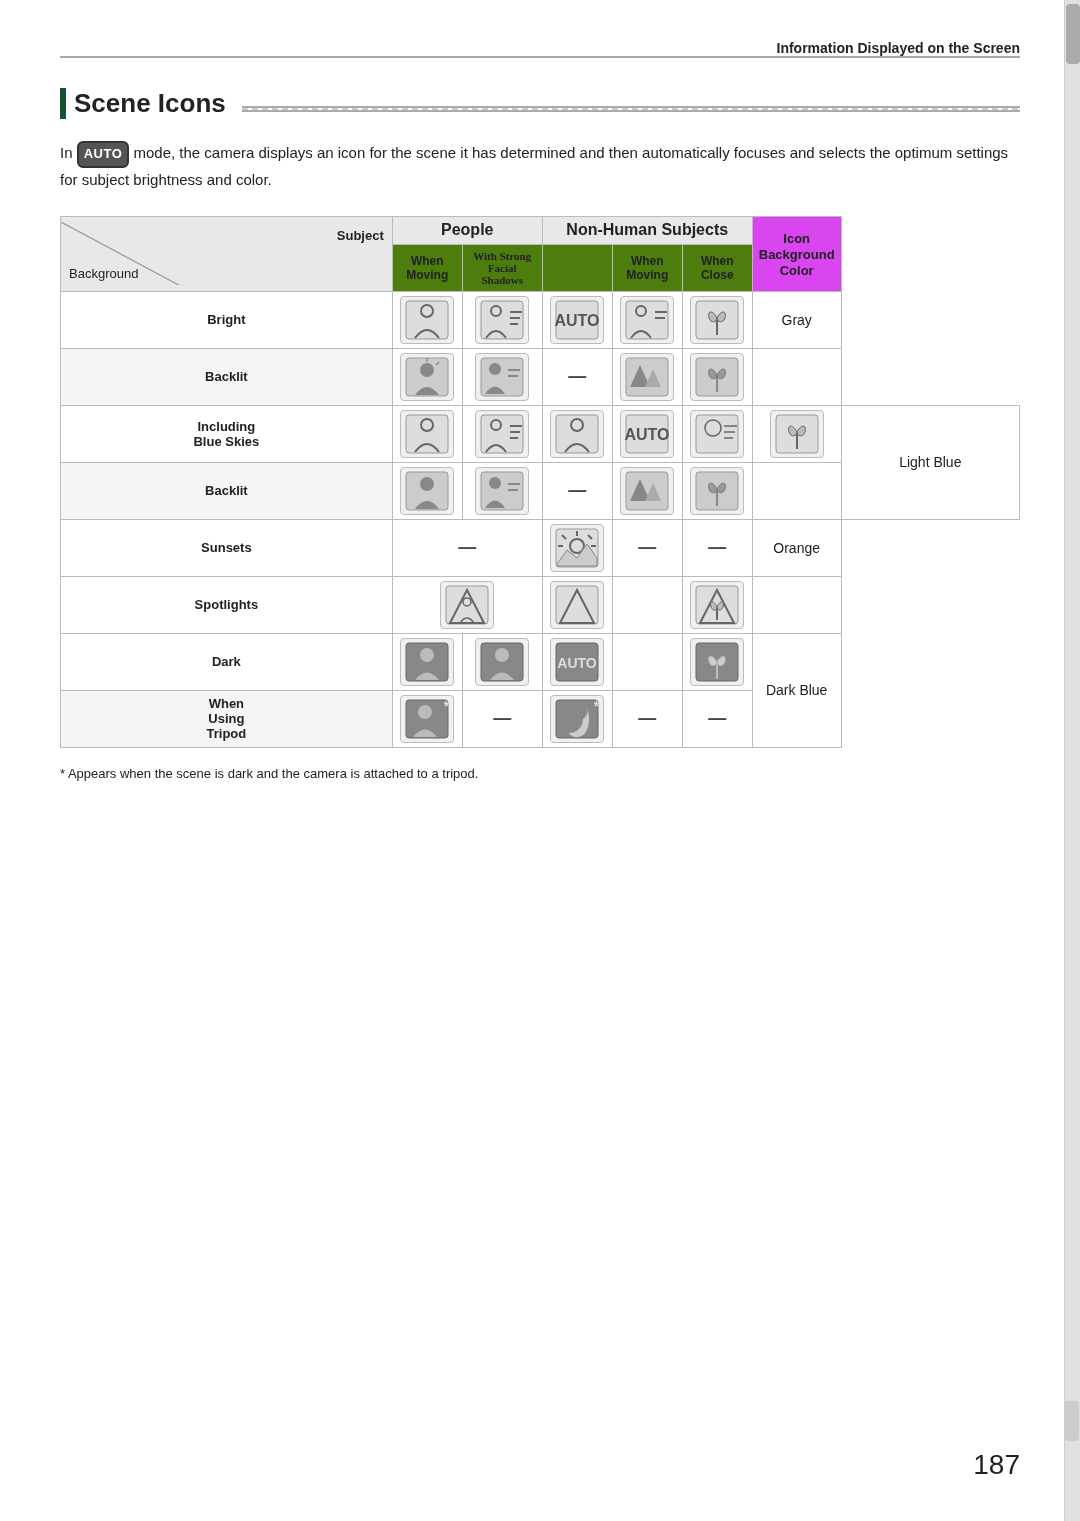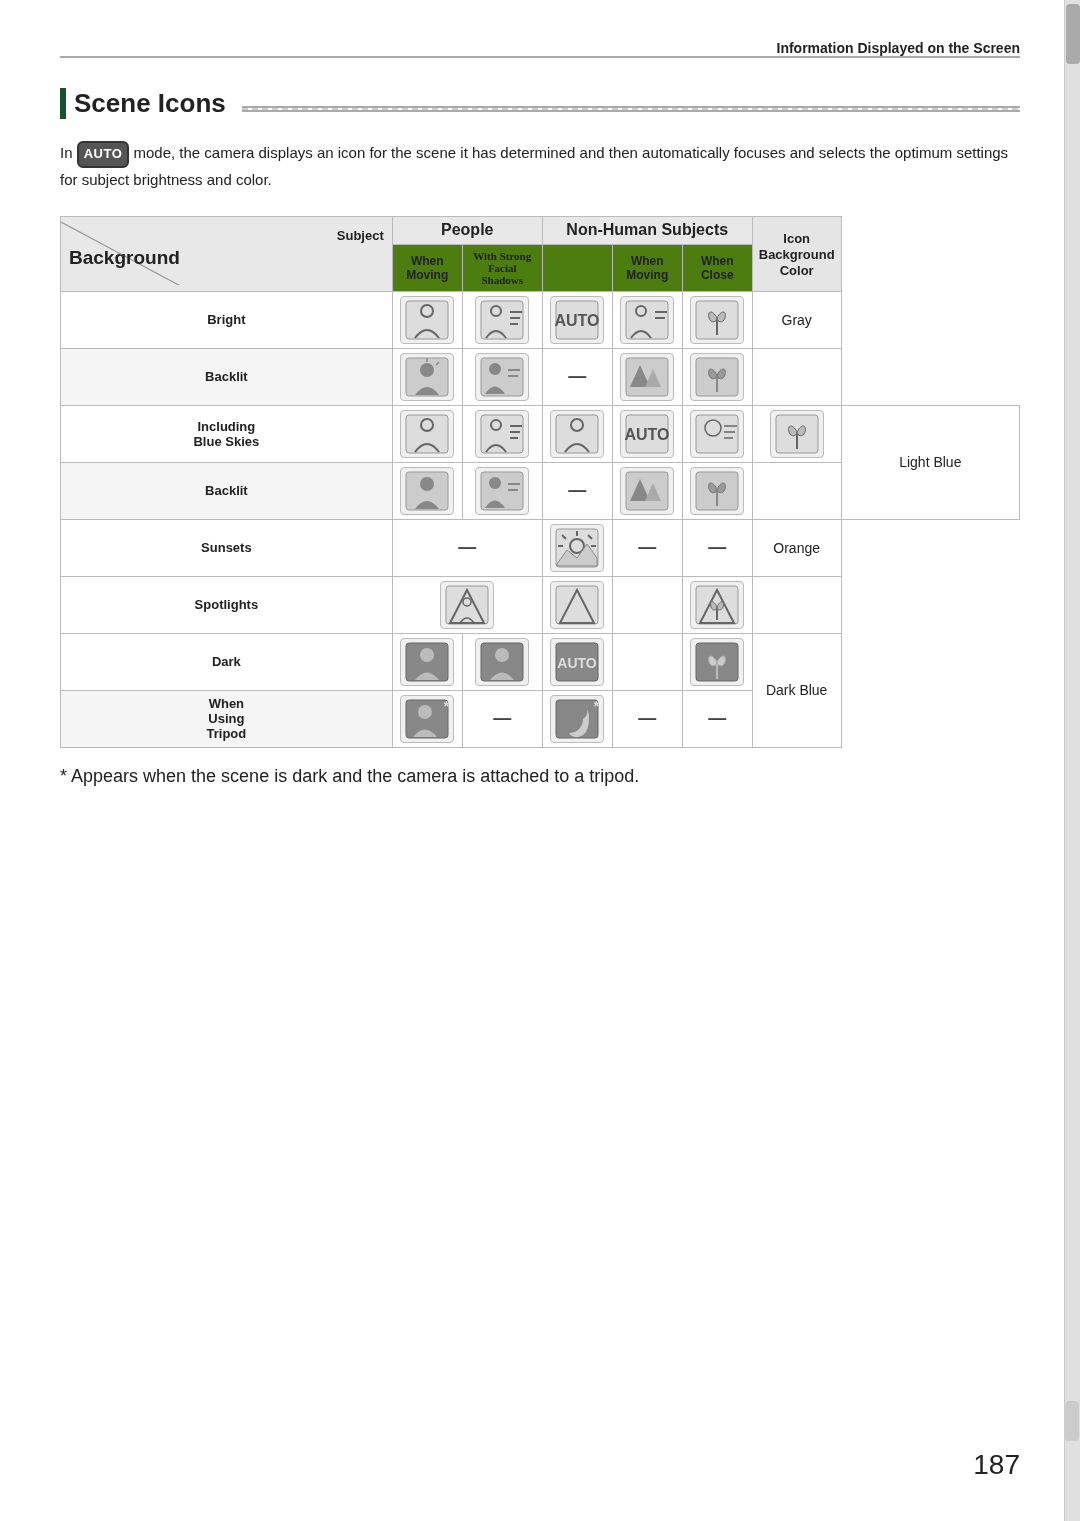--- a/index.html
+++ b/index.html
@@ -129,21 +129,21 @@
       background: #f0f0f0;
       padding: 2px;
     }
 
     .icon-box svg {
       width: 44px;
       height: 40px;
     }
 
     .footnote {
-      font-size: 18px;
+      font-size: 13px;
       margin-top: 6px;
     }
 
     .page-number {
       position: absolute;
       bottom: 40px;
       right: 60px;
       font-size: 28px;
       font-weight: normal;
     }
@@ -224,26 +224,26 @@
   <thead>
 
     <tr class="group-header-row">
 
       <th rowspan="2" style="position:relative; min-width:140px; height:75px; padding:0; background:#e8e8e8;">
         <div style="position:relative; width:100%; height:63px; overflow:hidden;">
           <svg style="position:absolute;top:0;left:0;width:100%;height:100%;" xmlns="http://www.w3.org/2000/svg">
             <line x1="0" y1="0" x2="140" y2="75" stroke="#999" stroke-width="1.2"></line>
           </svg>
           <span style="position:absolute;top:6px;right:8px;font-weight:bold;font-size:13px;">Subject</span>
-          <span style="position:absolute;bottom:16px;left:8px;font-weight:bold;font-size:19px;">Background</span>
+          <span style="position:absolute;bottom:4px;left:8px;font-weight:normal;font-size:13px;">Background</span>
         </div>
       </th>
       <th colspan="2" class="people-header" style="font-size:16px;">People</th>
       <th colspan="3" class="nonhuman-header" style="font-size:16px;">Non-Human Subjects</th>
-      <th rowspan="2" style="background:#e5e5e5;">
+      <th rowspan="2" style="background:#d946ef;">
         <span style="font-weight:bold;font-size:13px;">Icon Background Color</span>
       </th>
     </tr>
 
     <tr class="sub-header-row">
       <th style="min-width:70px;">When Moving</th>
       <th style="min-width:80px;font-size:11px;font-family:Liberation Serif, serif;">With Strong Facial Shadows</th>
 
       <th style="min-width:65px;"></th>
       <th style="min-width:65px;">When Moving</th>

